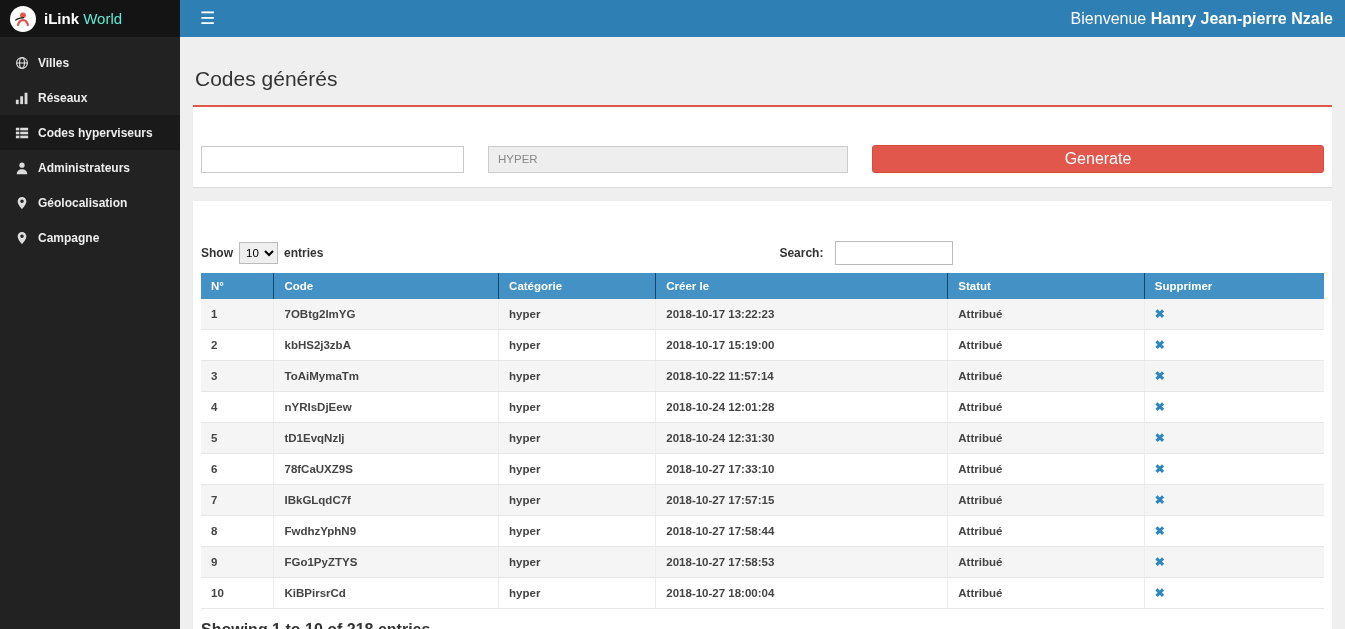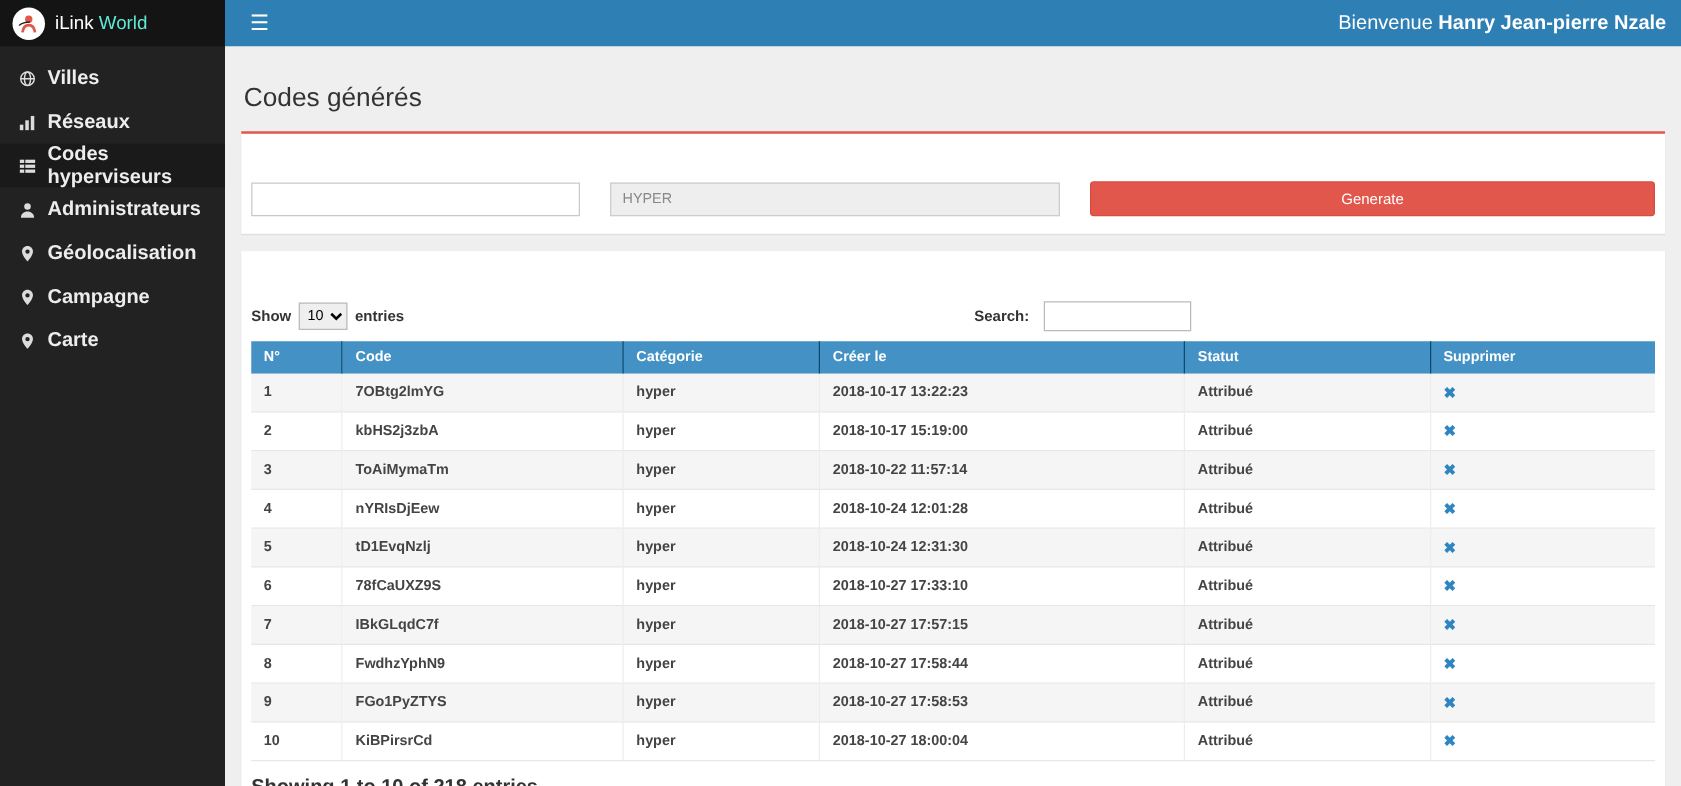--- a/index.html
+++ b/index.html
@@ -4,44 +4,44 @@
 <style>
   * { margin:0; padding:0; box-sizing:border-box; }
   html,body { width:1345px; height:629px; overflow:hidden; font-family:"Liberation Sans", sans-serif; background:#efefef; }
   .app { display:flex; width:100%; height:100%; }
 
   
   .sidebar { width:180px; background:#222222; flex-shrink:0; display:flex; flex-direction:column; }
   .brand { height:37px; background:#141414; display:flex; align-items:center; padding:0 10px; gap:8px; }
   .logo-circle { width:26px; height:26px; border-radius:50%; background:#ffffff; display:flex; align-items:center; justify-content:center; flex-shrink:0; }
   .brand-text { color:#ffffff; font-size:15px; white-space:nowrap; }
-  .brand-text b { font-weight:400; }
+  .brand-text b { font-weight:700; }
   .brand-text .light { font-weight:300; color:#5eead4; }
   .menu { padding-top:8px; display:flex; flex-direction:column; }
-  .side-item { display:flex; align-items:center; gap:9px; height:35px; padding:0 14px; color:#ededed; font-size:16px; font-weight:600; text-decoration:none; cursor:pointer; }
+  .side-item { display:flex; align-items:center; gap:9px; height:35px; padding:0 14px; color:#ededed; font-size:12px; font-weight:600; text-decoration:none; cursor:pointer; }
   .side-item.active { background:#1a1a1a; }
   .side-icon { width:15px; height:15px; display:inline-flex; align-items:center; justify-content:center; color:#dcdcdc; flex-shrink:0; }
   .side-icon svg { width:14px; height:14px; }
 
   
   .main { flex:1; display:flex; flex-direction:column; min-width:0; }
   .topbar { height:37px; background:#2e7fb4; display:flex; align-items:center; justify-content:space-between; padding:0 12px; flex-shrink:0; }
   .hamburger { color:#ffffff; font-size:17px; cursor:pointer; padding:2px 8px; line-height:1; }
   .welcome { color:#ffffff; font-size:16px; }
   .welcome b { font-weight:700; }
 
   .content { flex:1; padding:20px 13px 0 13px; overflow:hidden; }
   .page-title { font-size:21px; font-weight:400; color:#333333; margin:10px 0 14px 2px; }
 
   .panel { background:#ffffff; box-shadow:0 1px 1px rgba(0,0,0,0.08); }
   .form-panel { border-top:2px solid #e2574c; padding:38px 8px 14px 8px; margin-bottom:14px; }
   .form-row { display:flex; gap:24px; align-items:center; }
   .qty-input { width:263px; height:27px; border:1px solid #c9c9c9; padding:0 6px; font-size:12px; font-family:"Liberation Sans", sans-serif; background:#ffffff; }
   .category-input { width:360px; height:27px; border:1px solid #cccccc; padding:0 9px; font-size:11.5px; color:#888888; background:#eeeeee; font-family:"Liberation Sans", sans-serif; }
-  .generate-btn { flex:1; height:28px; background:#e2574c; color:#ffffff; border:1px solid #d84b3e; border-radius:3px; font-size:12px; font-family:"Liberation Sans", sans-serif; cursor:pointer; }
+  .generate-btn { flex:1; height:28px; background:#e2574c; color:#ffffff; border:1px solid #d84b3e; border-radius:3px; font-size:16px; font-family:"Liberation Sans", sans-serif; cursor:pointer; }
 
   .table-panel { padding:40px 8px 10px 8px; }
   .table-controls { display:flex; align-items:center; margin-bottom:8px; font-size:12px; color:#333333;justify-content:center; }
   .length-group { display:flex; align-items:center; gap:6px; font-weight:700; }
   .length-select { height:22px; border:1px solid #bbbbbb; font-size:11.5px; font-family:"Liberation Sans", sans-serif; padding:0 2px; }
   .search-group { margin-left:auto; margin-right:33%; display:flex; align-items:center; gap:12px; font-weight:700; }
   .search-input { width:118px; height:24px; border:1px solid #bbbbbb; padding:0 6px; font-size:12px; font-family:"Liberation Sans", sans-serif; }
 
   table { width:100%; border-collapse:collapse; table-layout:fixed; font-size:11.5px; }
   thead th { background:#4492c5; color:#ffffff; font-weight:700; text-align:left; padding:7px 10px; border-left:1px solid #0c4a6e; cursor:pointer; }
@@ -125,28 +125,20 @@
         </span>
         <span>Géolocalisation</span>
       </a>
       <a class="side-item">
         <span class="side-icon">
           <svg viewBox="0 0 16 16">
               <path fill="currentColor" fill-rule="evenodd" d="M8 1C5.2 1 3 3.2 3 6c0 3.8 5 9 5 9s5-5.2 5-9c0-2.8-2.2-5-5-5zm0 7a2 2 0 1 1 0-4 2 2 0 0 1 0 4z"></path>
             </svg>
         </span>
         <span>Campagne</span>
-      </a>
-      <a class="side-item">
-        <span class="side-icon">
-          <svg viewBox="0 0 16 16">
-              <path fill="currentColor" fill-rule="evenodd" d="M8 1C5.2 1 3 3.2 3 6c0 3.8 5 9 5 9s5-5.2 5-9c0-2.8-2.2-5-5-5zm0 7a2 2 0 1 1 0-4 2 2 0 0 1 0 4z"></path>
-            </svg>
-        </span>
-        <span>Carte</span>
       </a>
     </nav>
   </aside>
 
   <div class="main">
     <header class="topbar">
       <span class="hamburger">☰</span>
       <span class="welcome"><span>Bienvenue</span> <b>Hanry Jean-pierre Nzale</b></span>
     </header>
 

